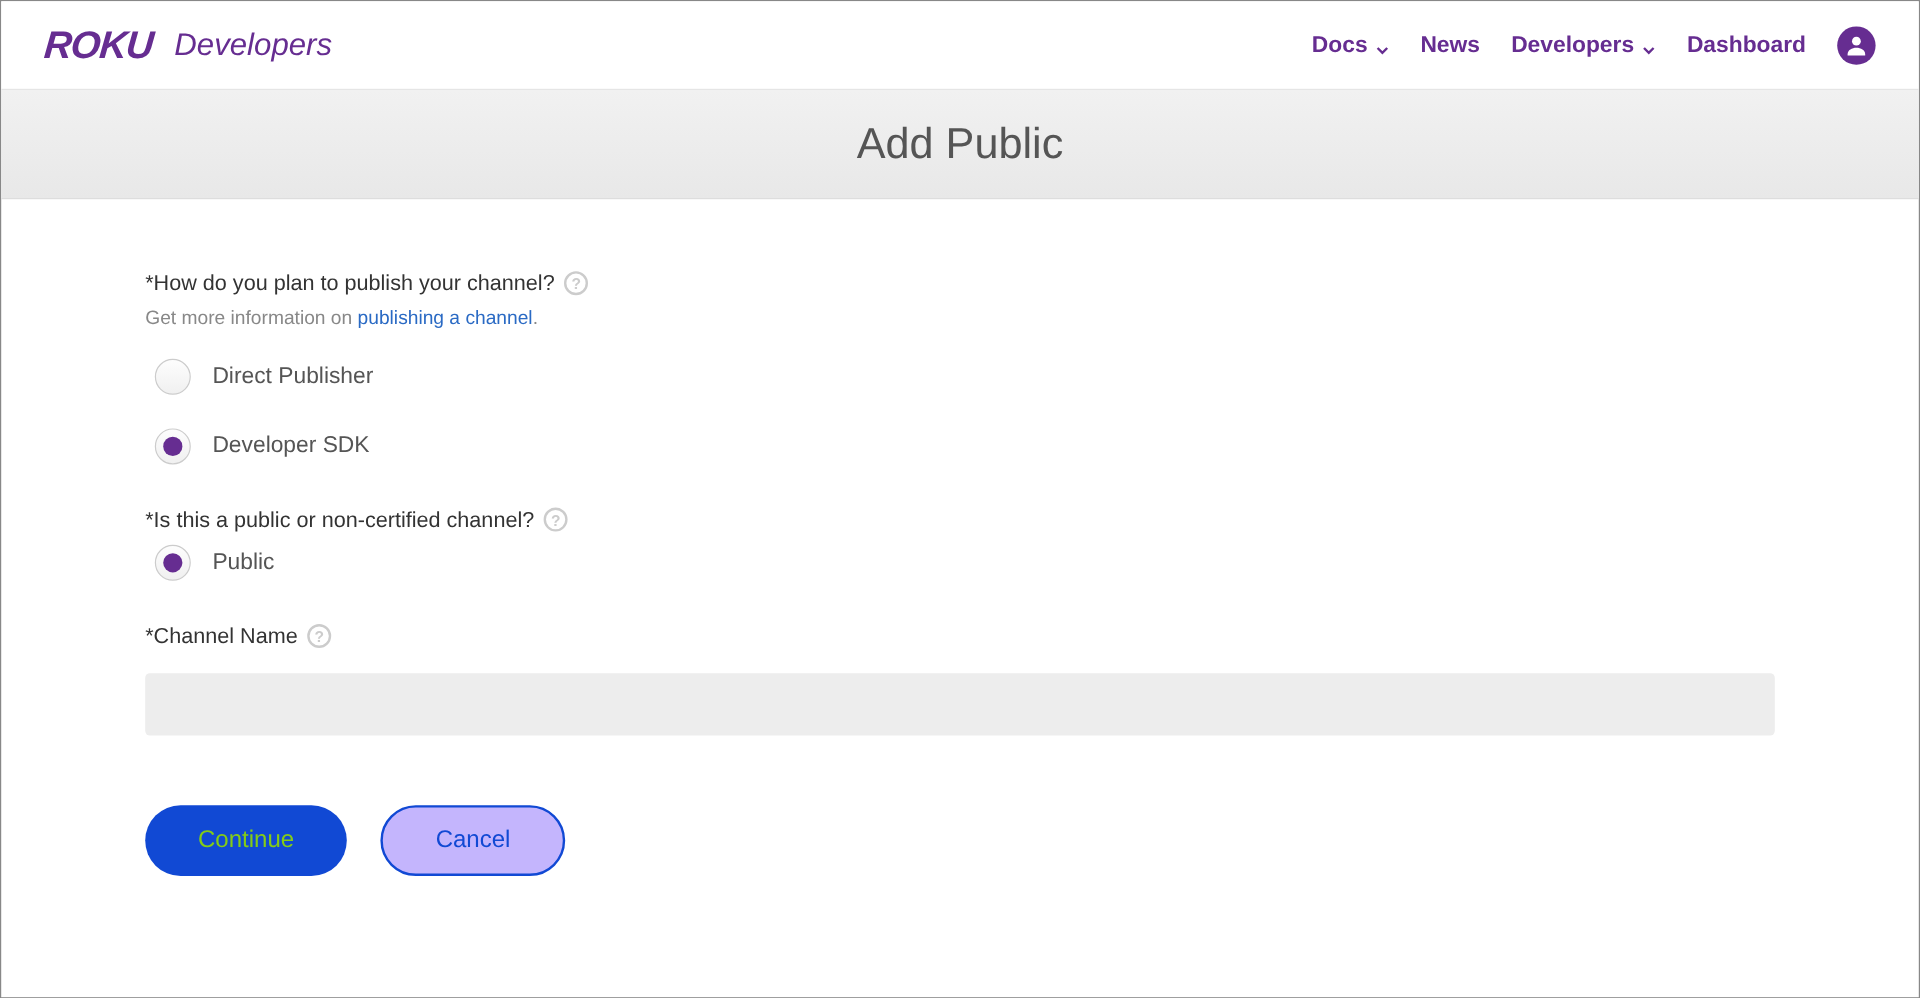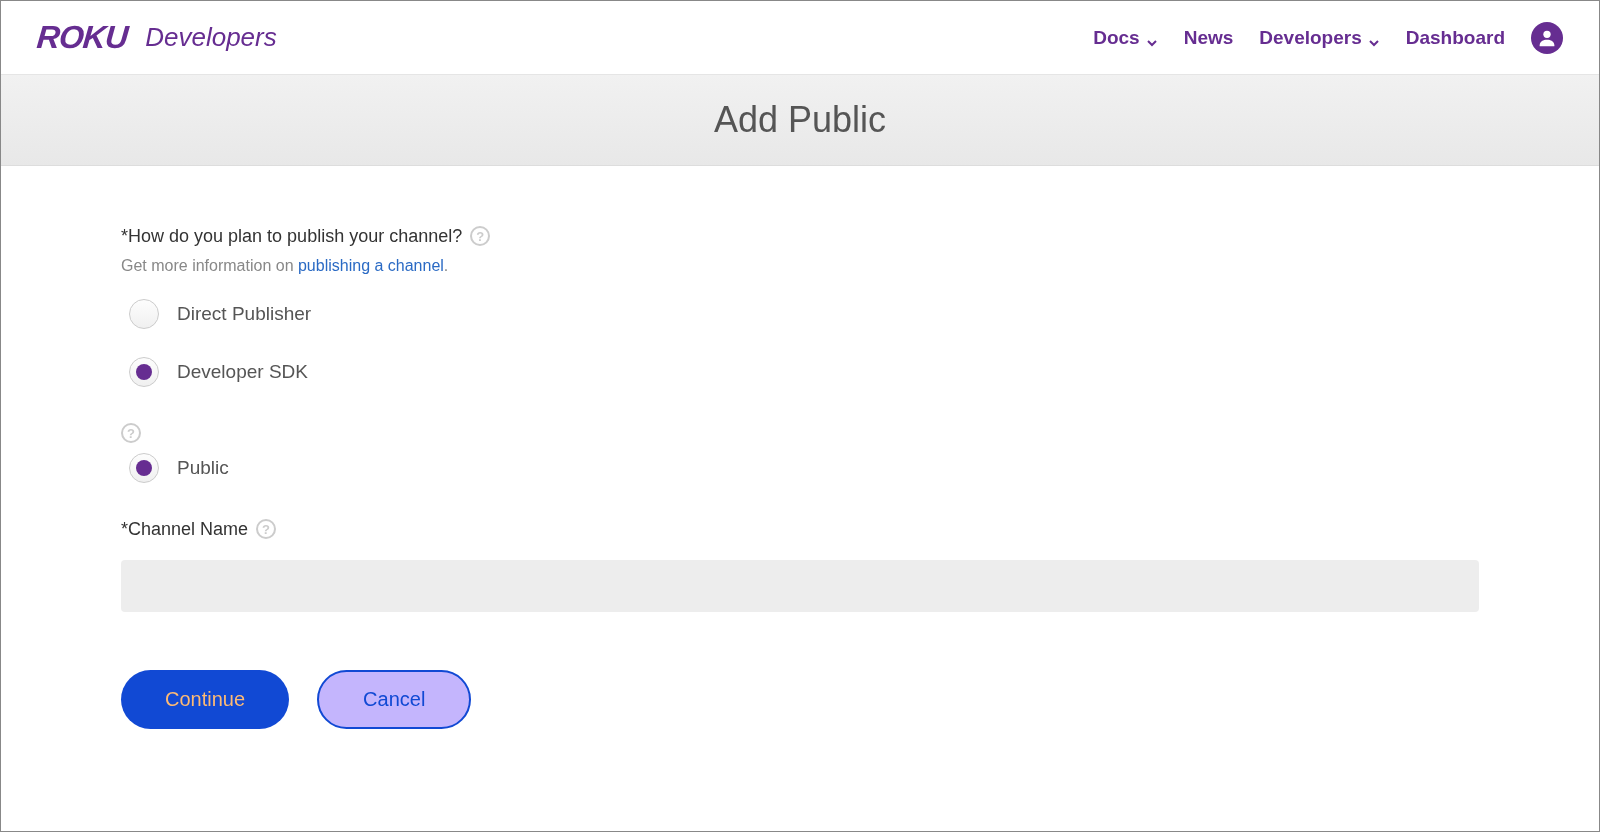--- a/index.html
+++ b/index.html
@@ -173,21 +173,21 @@
     }
     .btn {
       padding: 16px 44px;
       font-size: 20px;
       border-radius: 32px;
       cursor: pointer;
       font-weight: 400;
     }
     .btn-primary {
       background: #1149d4;
-      color: #fdba74;
+      color: #84cc16;
       border: none;
     }
     .btn-secondary {
       background: #c4b5fd;
       color: #1149d4;
       border: 2px solid #1149d4;
     }
   </style>
 </head>
 <body>
@@ -248,20 +248,21 @@
       <span class="radio-label">Direct Publisher</span>
     </div>
     <div class="radio-option">
       <div class="radio-circle selected"></div>
       <span class="radio-label">Developer SDK</span>
     </div>
   </div>
 
   <div class="form-section">
     <div class="form-label">
+      <span>*Is this a public or non-certified channel?</span>
       <span class="help-icon">?</span>
     </div>
     <div class="radio-option" style="margin-top:6px;">
       <div class="radio-circle selected"></div>
       <span class="radio-label">Public</span>
     </div>
   </div>
 
   <div class="form-section">
     <div class="form-label">

